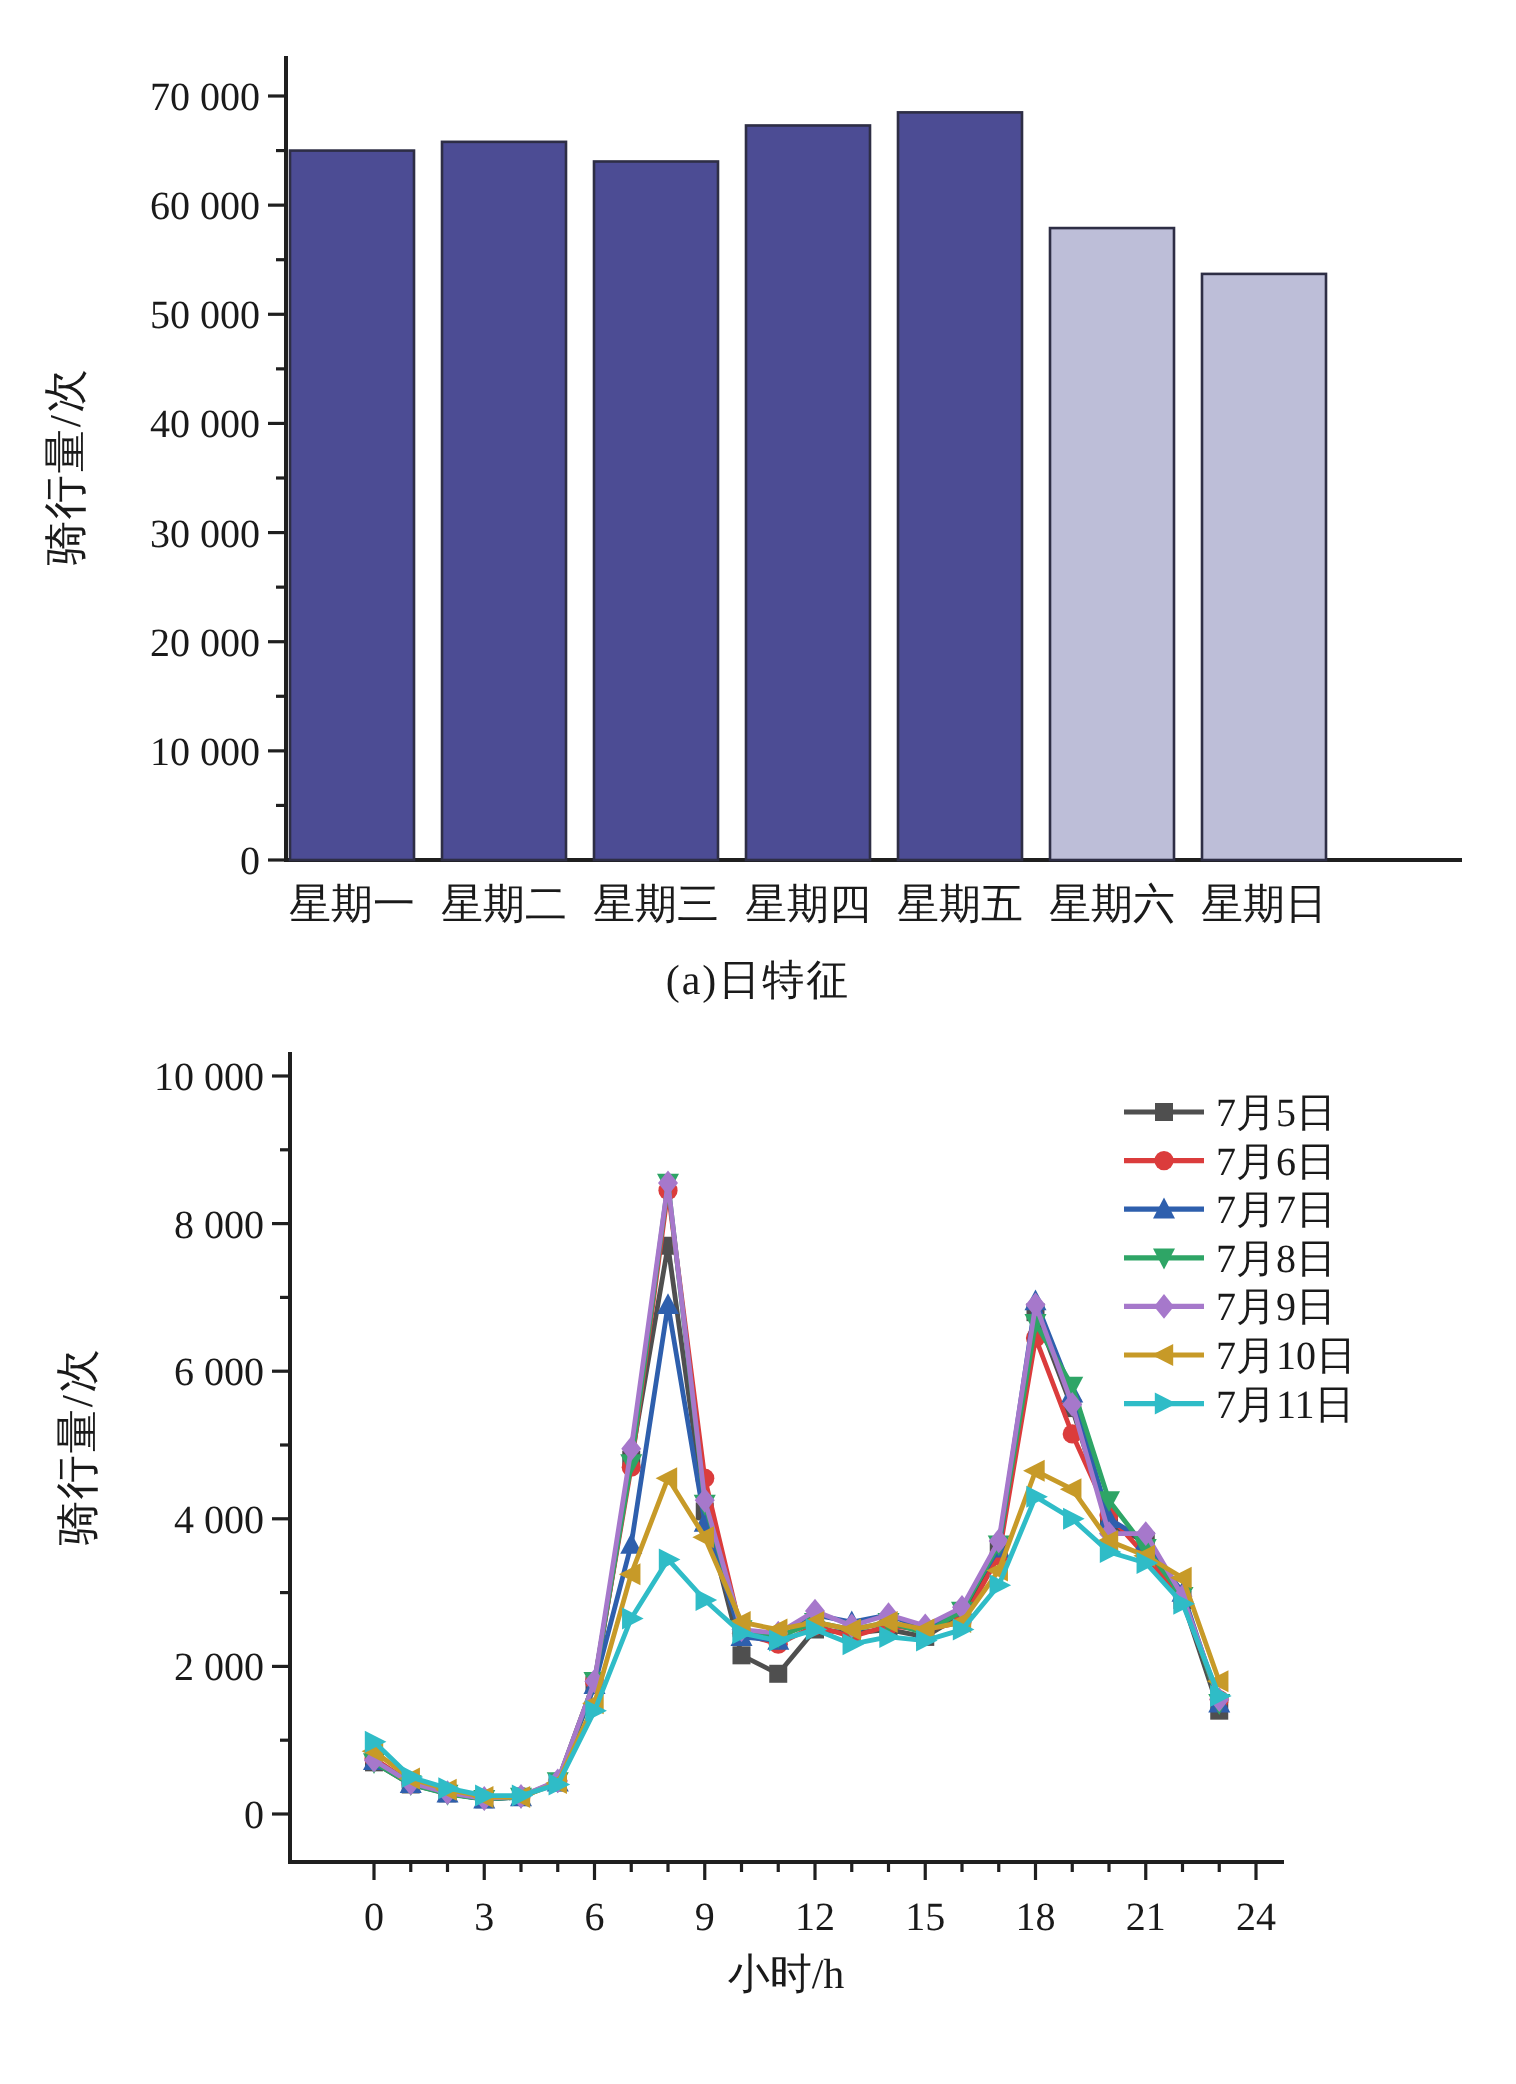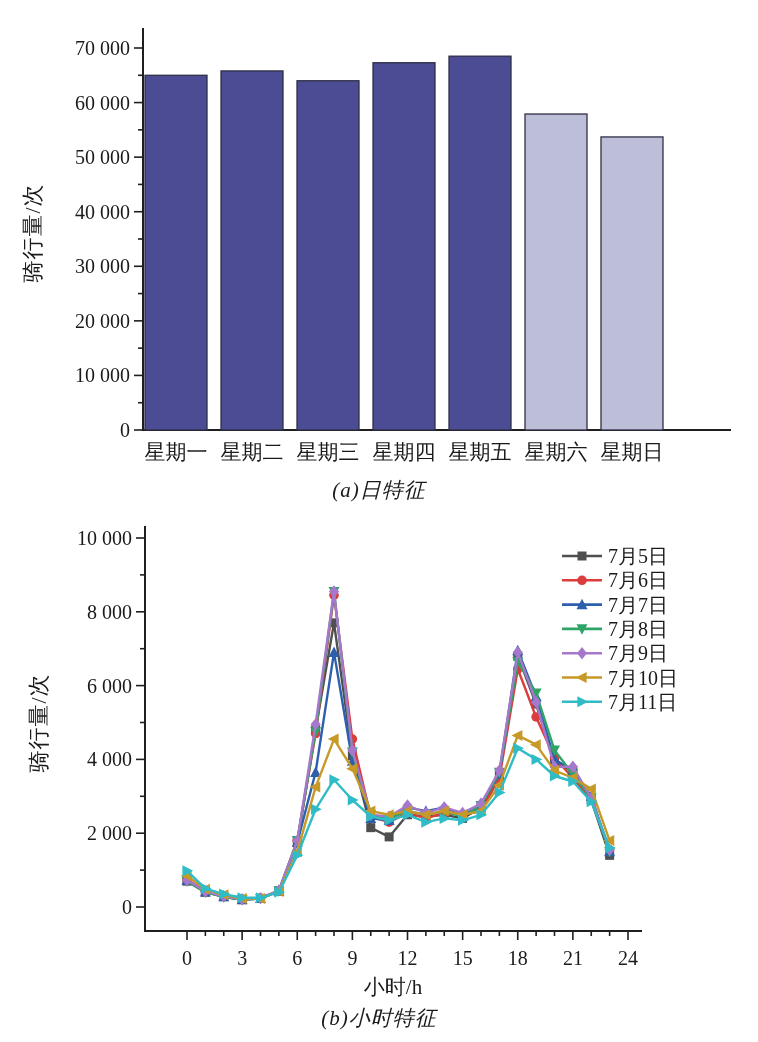--- a/index.html
+++ b/index.html
@@ -2,21 +2,21 @@
 <html><head>
 <meta charset="utf-8">
 <style>
   html,body{margin:0;padding:0;background:#ffffff;}
   #figure{position:relative;width:758px;height:1042px;background:#ffffff;overflow:hidden;
           font-family:"Liberation Serif","DejaVu Serif",serif;}
   svg{position:absolute;left:0;display:block;}
   #svg-a{top:0;}
   #svg-b{top:510px;}
   .caption{position:absolute;left:0;width:758px;text-align:center;
-           font-size:21px;color:#1a1a1a;letter-spacing:1px;font-style:italic;}
+           font-size:21px;color:#1a1a1a;letter-spacing:1px;}
   #caption-a{top:476px;}
   #caption-b{top:1004px;}
   text{font-family:"Liberation Serif","DejaVu Serif",serif;fill:#1a1a1a;}
 </style>
 </head>
 <body>
 
 <div id="figure">
   <svg id="svg-a" width="758" height="470" viewBox="0 0 758 470">
       <g stroke="#1f1f1f" stroke-width="2" fill="none">
@@ -356,14 +356,13 @@
           <polygon points="575.8,167.5 586.6,162 586.6,173" fill="#C79A28"></polygon>
           <text x="608" y="174.5" font-size="20" text-anchor="start">7月10日</text>
         </g>
         <g>
           <line x1="562" y1="191.8" x2="602" y2="191.8" stroke="#2FBCC7" stroke-width="2.6"></line>
           <polygon points="588.2,191.8 577.4,186.3 577.4,197.3" fill="#2FBCC7"></polygon>
           <text x="608" y="198.8" font-size="20" text-anchor="start">7月11日</text>
         </g>
       </g>
     </svg>
-  <div id="caption-b" class="caption">(b)小时特征</div>
 </div>
 
 </body></html>

